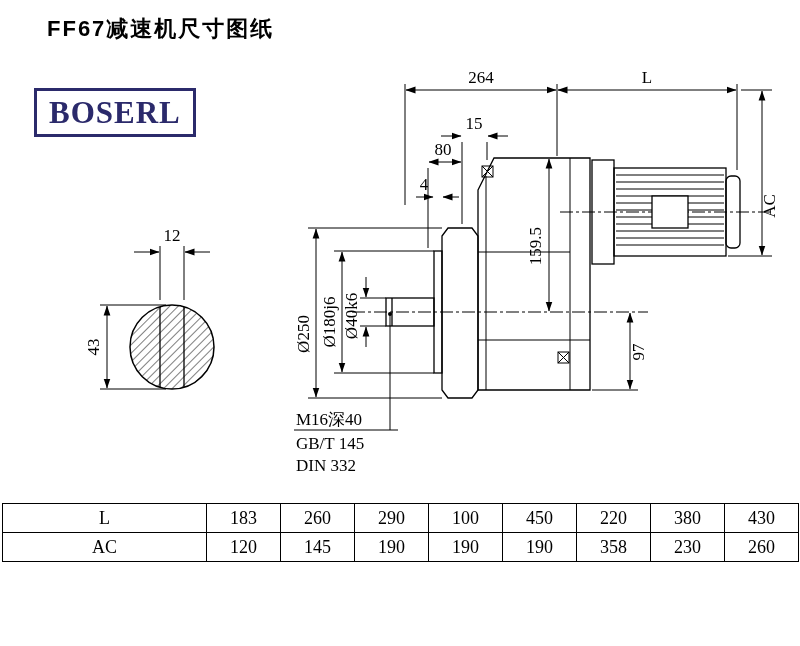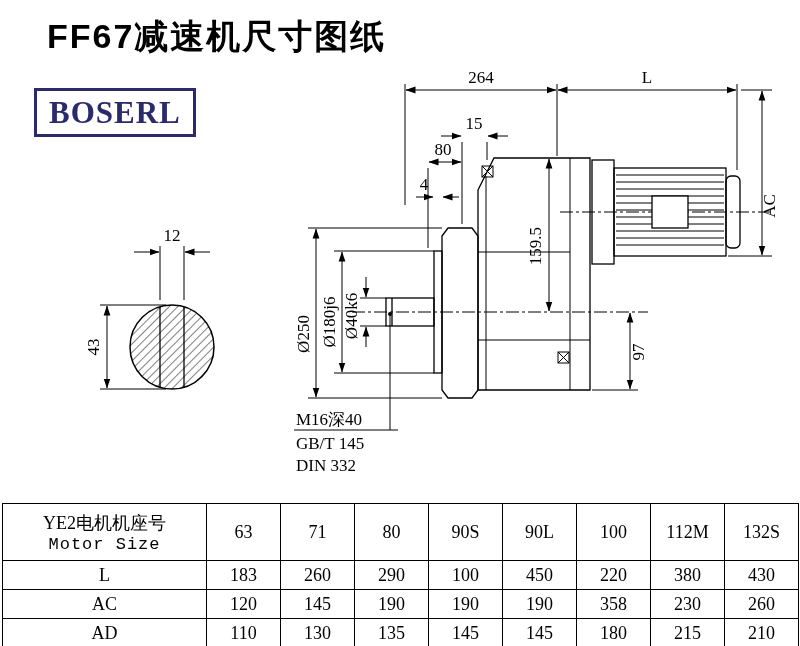--- a/index.html
+++ b/index.html
@@ -1,17 +1,17 @@
 <!DOCTYPE html>
 <html style="--brand: #2b2a6b; --ink: #000000; --paper: #ffffff;"><head>
 <meta charset="utf-8">
 <style>
   html,body{margin:0;padding:0;}
   body{width:800px;height:646px;position:relative;background:var(--paper,#ffffff);font-family:"Liberation Sans",sans-serif;overflow:hidden;color:var(--ink,#000);}
-  .page-title{position:absolute;left:47px;top:14px;font-size:34px;font-weight:bold;letter-spacing:2px;color:var(--ink,#000);}
+  .page-title{position:absolute;left:47px;top:14px;font-size:22px;font-weight:bold;letter-spacing:2px;color:var(--ink,#000);}
   .brand-box{position:absolute;left:34px;top:88px;height:43px;border:3px solid var(--brand,#2b2a6b);display:flex;align-items:center;padding:0 12px;background:var(--paper,#fff);}
   .brand-text{font-family:"Liberation Serif",serif;font-size:31px;font-weight:bold;color:var(--brand,#2b2a6b);letter-spacing:1px;}
   svg.drawing{position:absolute;left:0;top:0;}
   svg .ln{stroke:var(--ink,#000);stroke-width:1.3;fill:none;}
   svg .thin{stroke:var(--ink,#000);stroke-width:1;fill:none;}
   svg .cl{stroke:var(--ink,#000);stroke-width:1;fill:none;stroke-dasharray:13 3 3 3;}
   svg text.dim{font-family:"Liberation Serif",serif;font-size:17px;fill:var(--ink,#000);}
   table.size-table{position:absolute;left:2px;top:503px;width:796px;border-collapse:collapse;table-layout:fixed;text-align:center;}
   .size-table td{border:1.5px solid var(--ink,#000);height:28px;padding:0;font-family:"Liberation Serif",serif;font-size:18px;}
   .size-table tr.hdr td{height:56px;}
@@ -166,34 +166,20 @@
     <text class="dim" x="296" y="471">DIN 332</text>
   </g>
 </svg>
 
 <table class="size-table">
   <colgroup>
     <col style="width:204px">
     <col span="8" style="width:74px">
   </colgroup>
   <tbody>
-    <tr class="hdr">
-      <td>
-        <div class="hz">YE2电机机座号</div>
-        <div class="he">Motor Size</div>
-      </td>
-      <td>63</td>
-      <td>71</td>
-      <td>80</td>
-      <td>90S</td>
-      <td>90L</td>
-      <td>100</td>
-      <td>112M</td>
-      <td>132S</td>
-    </tr>
     <tr>
       <td>L</td>
       <td>183</td>
       <td>260</td>
       <td>290</td>
       <td>100</td>
       <td>450</td>
       <td>220</td>
       <td>380</td>
       <td>430</td>
@@ -202,25 +188,14 @@
       <td>AC</td>
       <td>120</td>
       <td>145</td>
       <td>190</td>
       <td>190</td>
       <td>190</td>
       <td>358</td>
       <td>230</td>
       <td>260</td>
     </tr>
-    <tr>
-      <td>AD</td>
-      <td>110</td>
-      <td>130</td>
-      <td>135</td>
-      <td>145</td>
-      <td>145</td>
-      <td>180</td>
-      <td>215</td>
-      <td>210</td>
-    </tr>
   </tbody>
 </table>
 
 </body></html>

